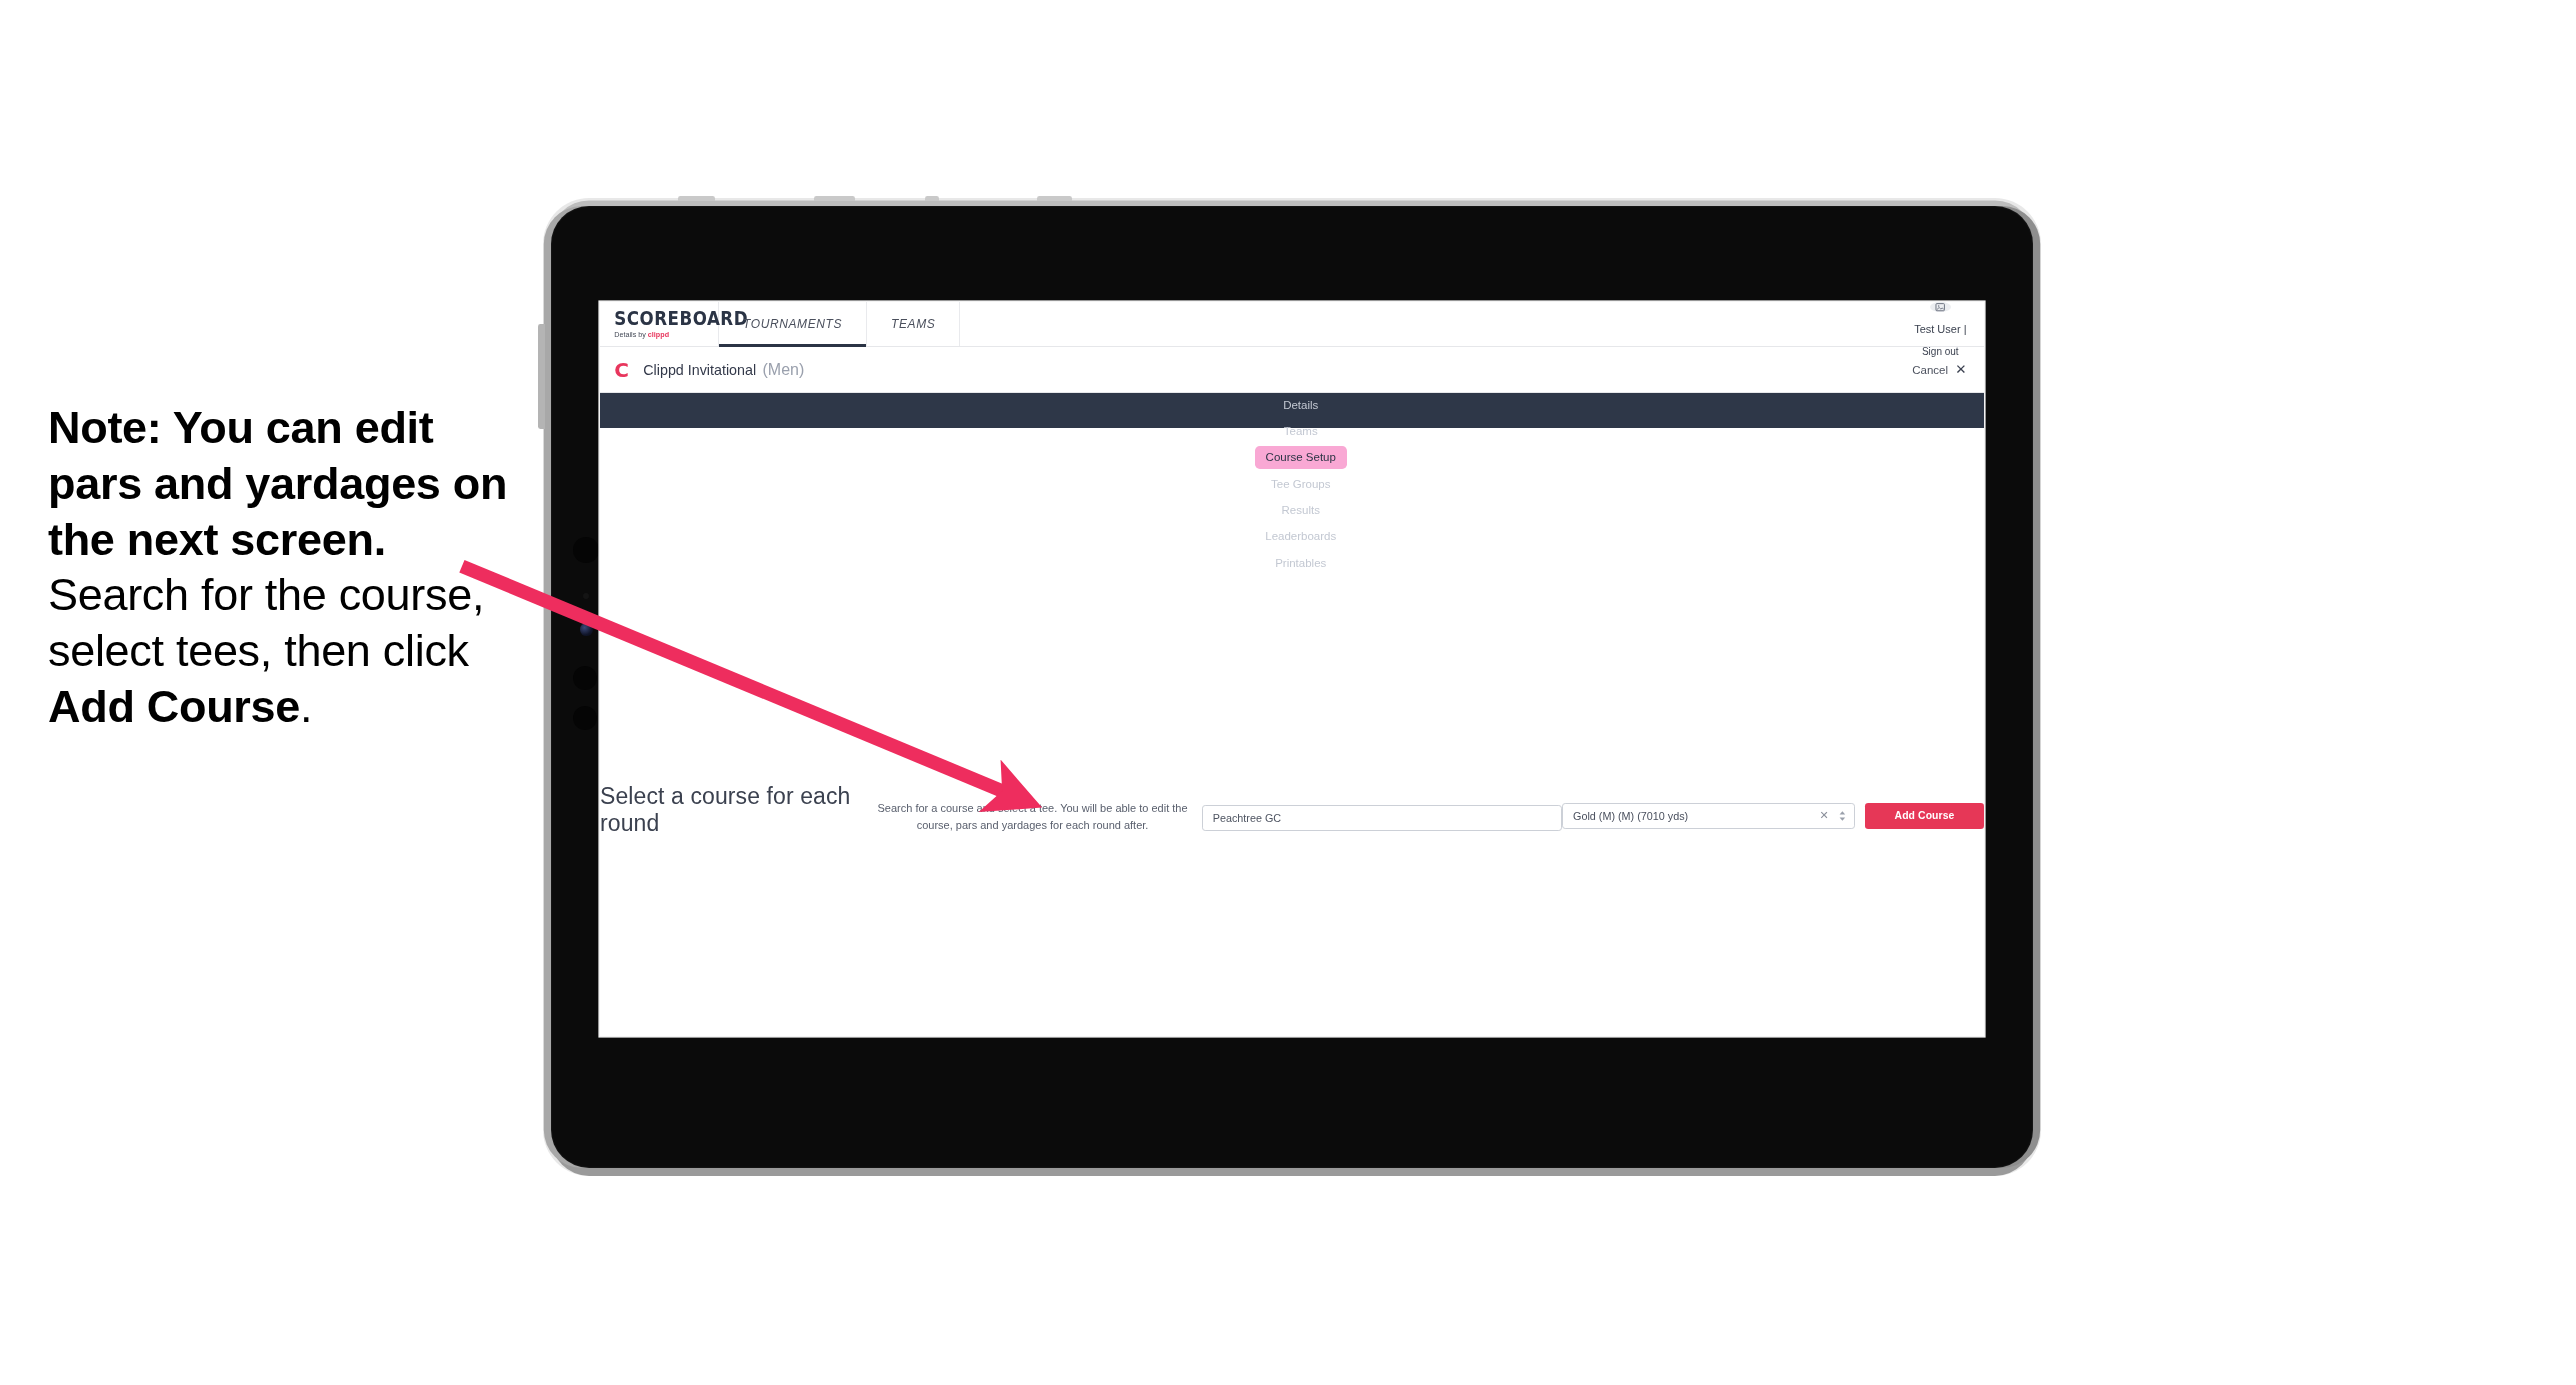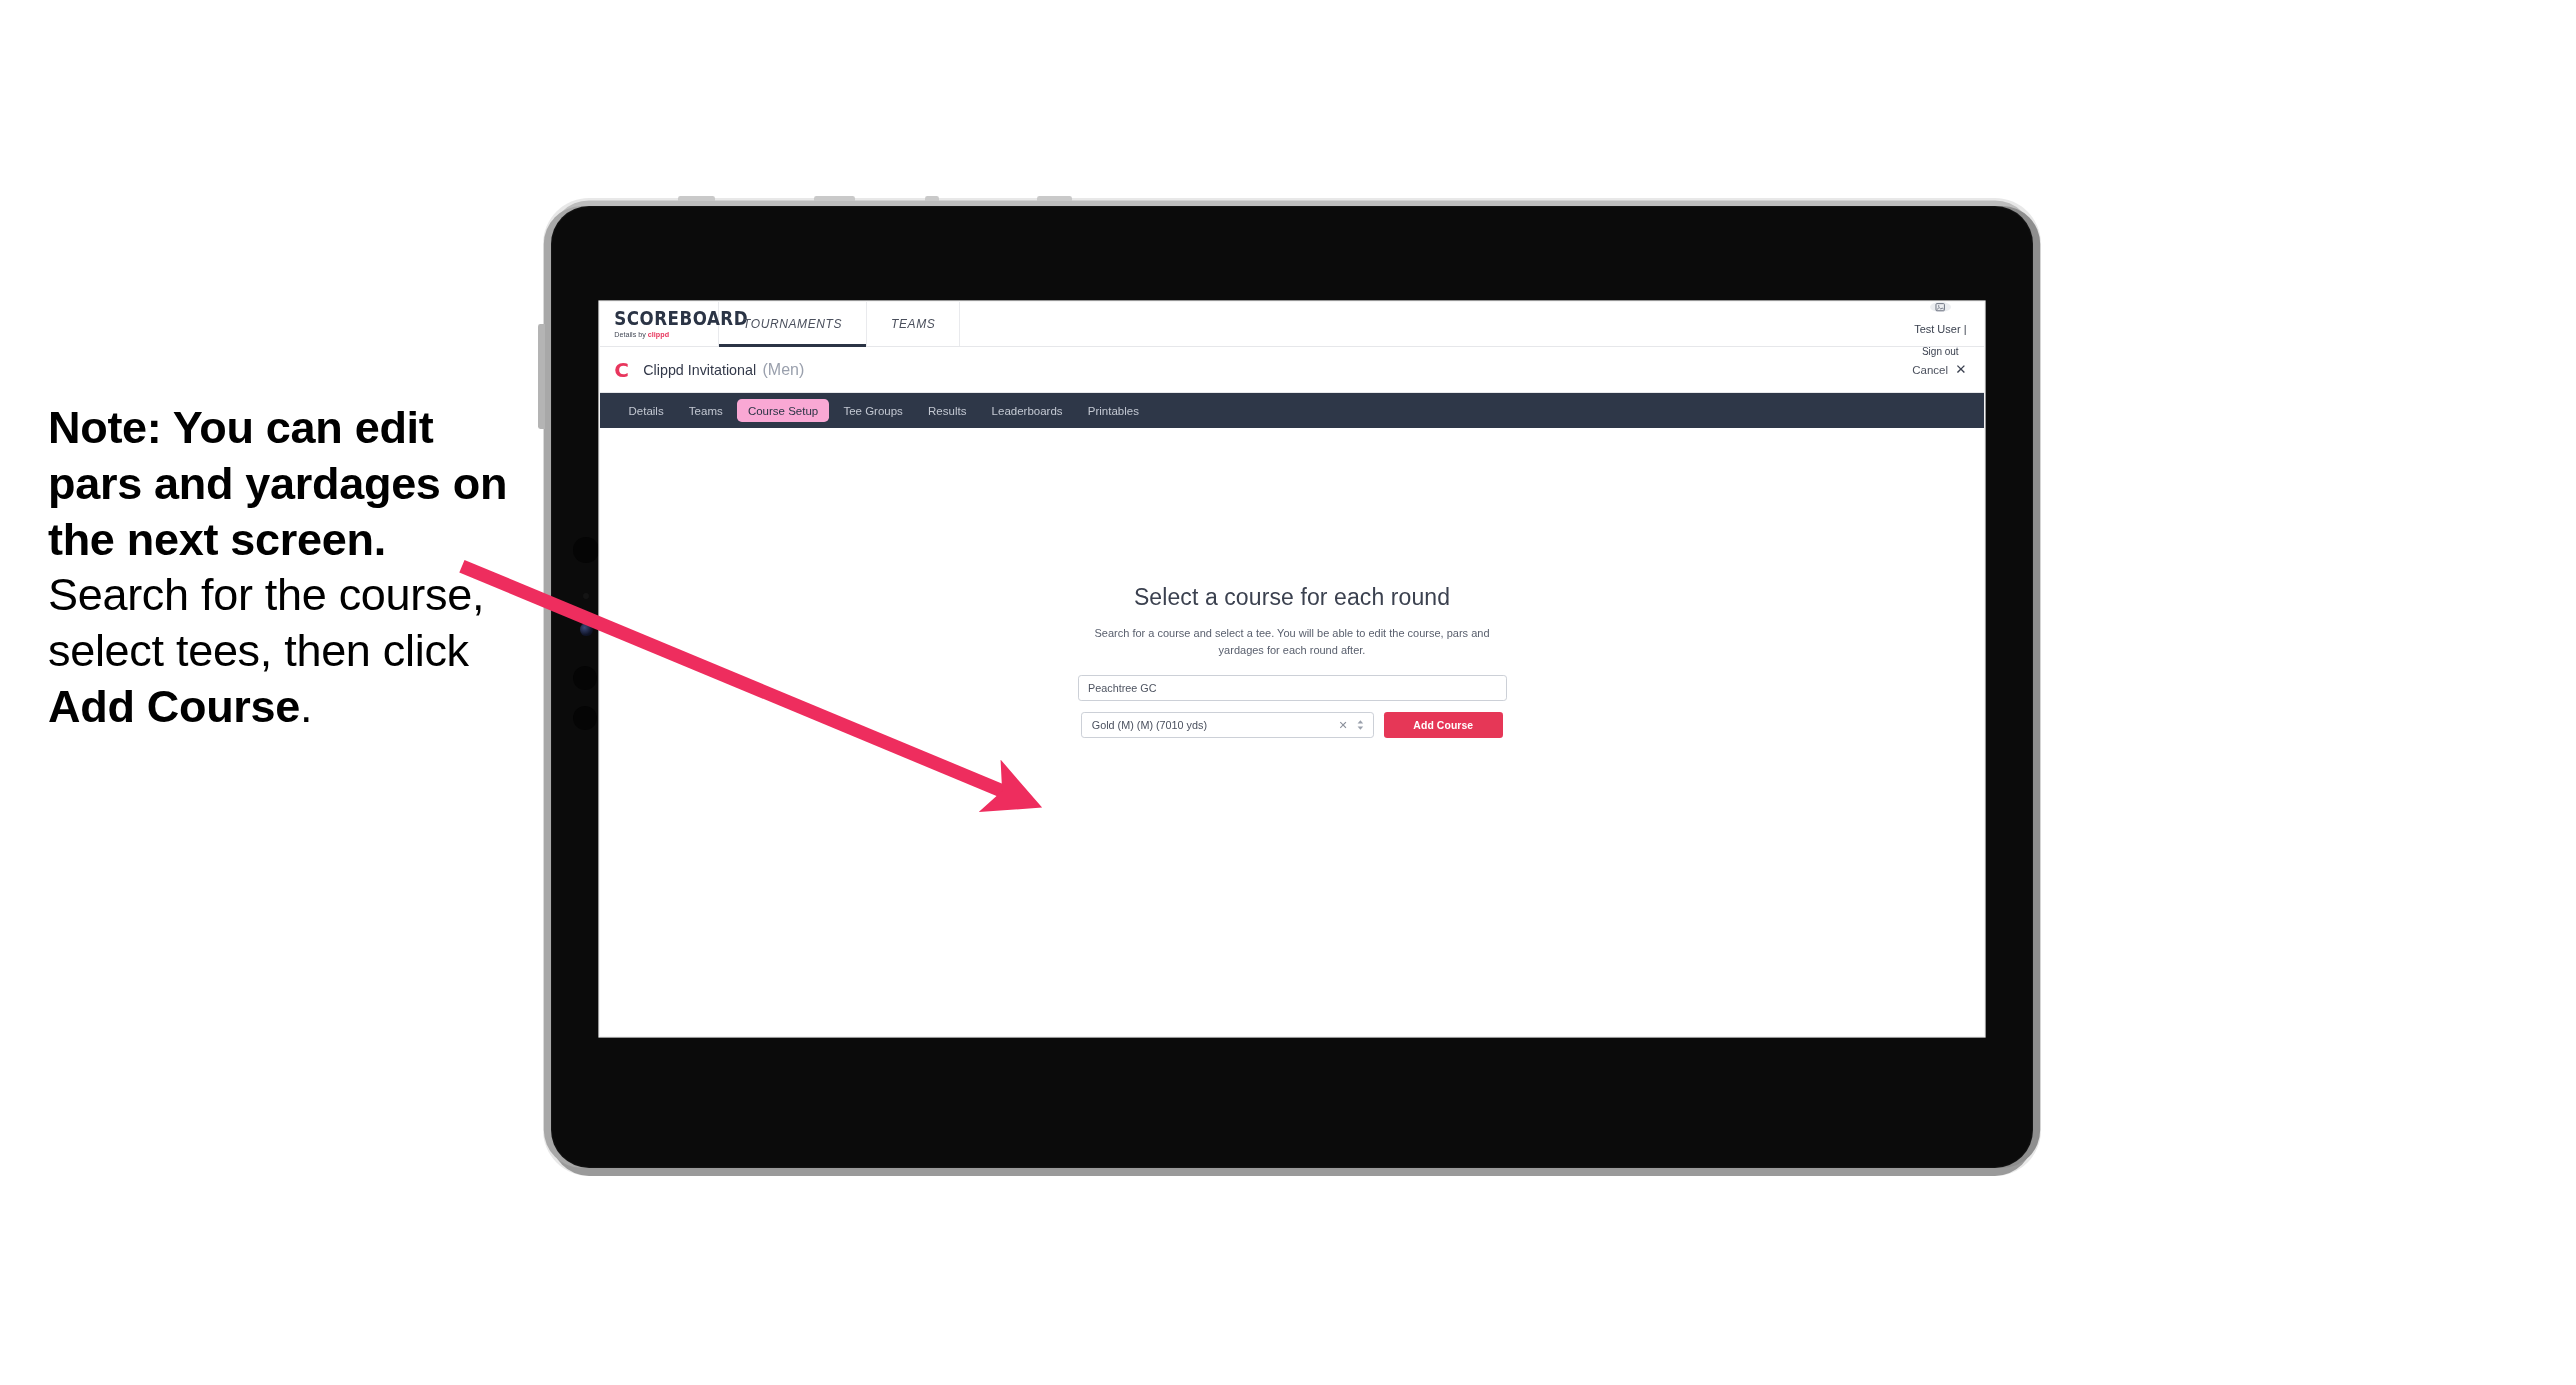--- a/index.html
+++ b/index.html
@@ -153,34 +153,34 @@
   #cancel-wrap {
     display: flex; align-items: center; gap: 7.2px; cursor: pointer;
   }
   #cancel-label { font-size: 11.5px; color: #4d525f; }
   #cancel-x { font-size: 13.5px; color: #3b4150; line-height: 1; }
 
   
   #tabstrip {
     height: 35px; background: #2e3748;
     display: flex; align-items: center;
-    padding-left: 17.5px; gap: 3.2px;
+    padding-left: 17.5px; gap: 3.2px; flex-direction: column;
   }
   .tab {
     font-size: 11.5px; color: #c3c8d2;
     padding: 5.6px 11px; border-radius: 4.8px;
     cursor: pointer; white-space: nowrap;
   }
   .tab.active { background: #f9a8d4; color: #2b3445; font-weight: 400; }
 
   
   #body {
     height: calc(734px - 45px - 46px - 35px);
     background: #ffffff;
-    display: flex; flex-direction: column; align-items: center;
+    display: flex; flex-direction: row; align-items: center;
     padding-top: 156px;
   }
   #heading {
     font-size: 23px; font-weight: 400; color: #3b414f;
     letter-spacing: 0.1px;
   }
   #subtext {
     margin-top: 14.3px;
     width: 408px; text-align: center;
     font-size: 11px; line-height: 1.55; color: #5a606e;

